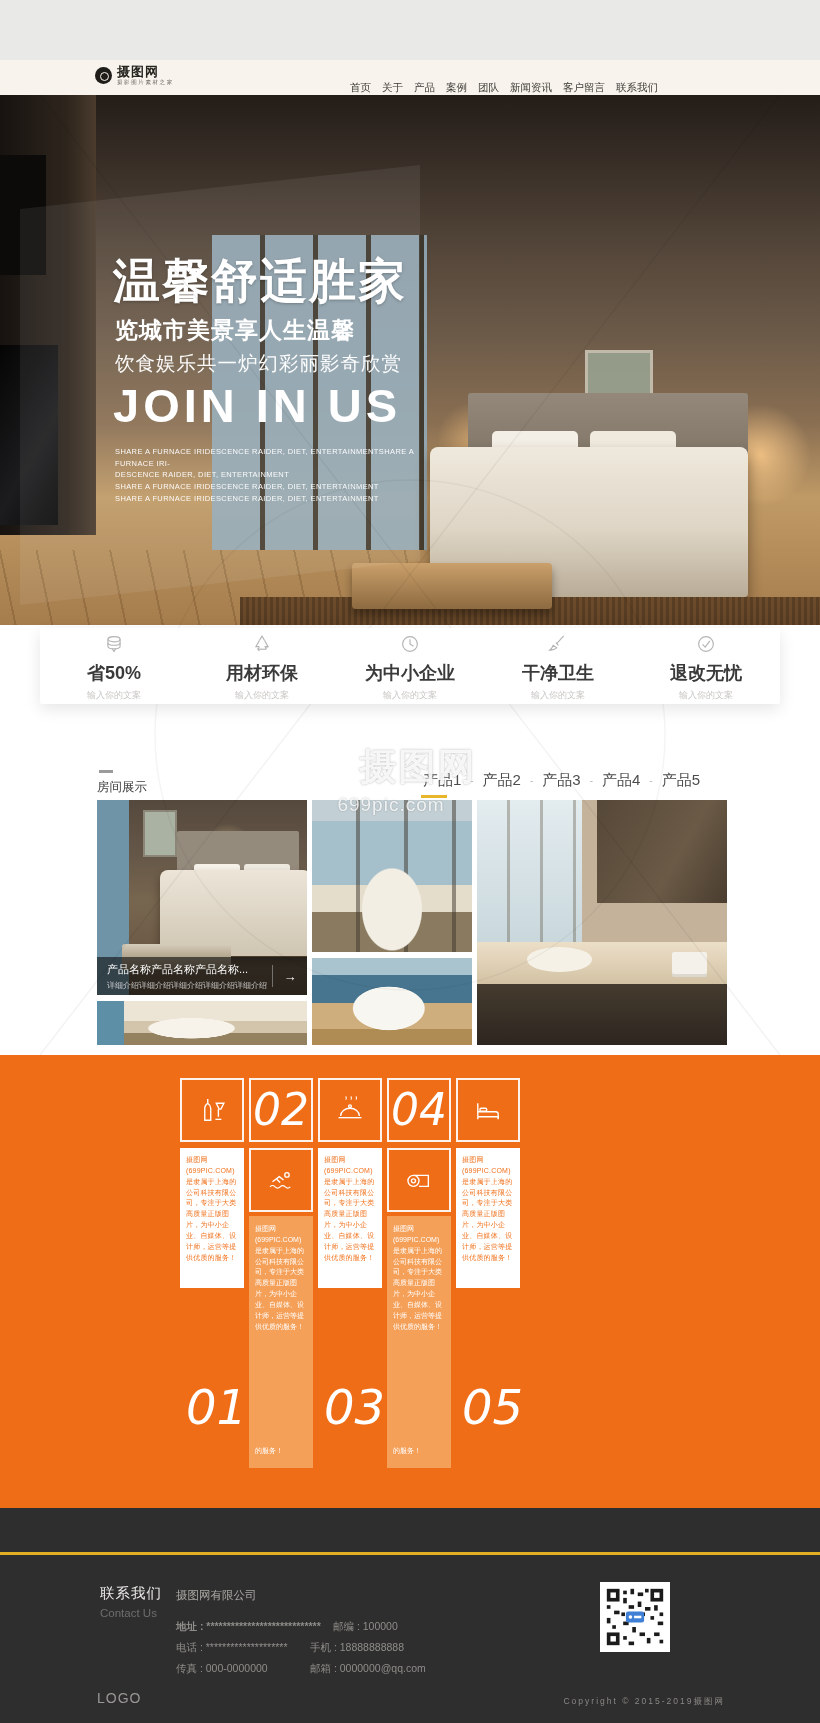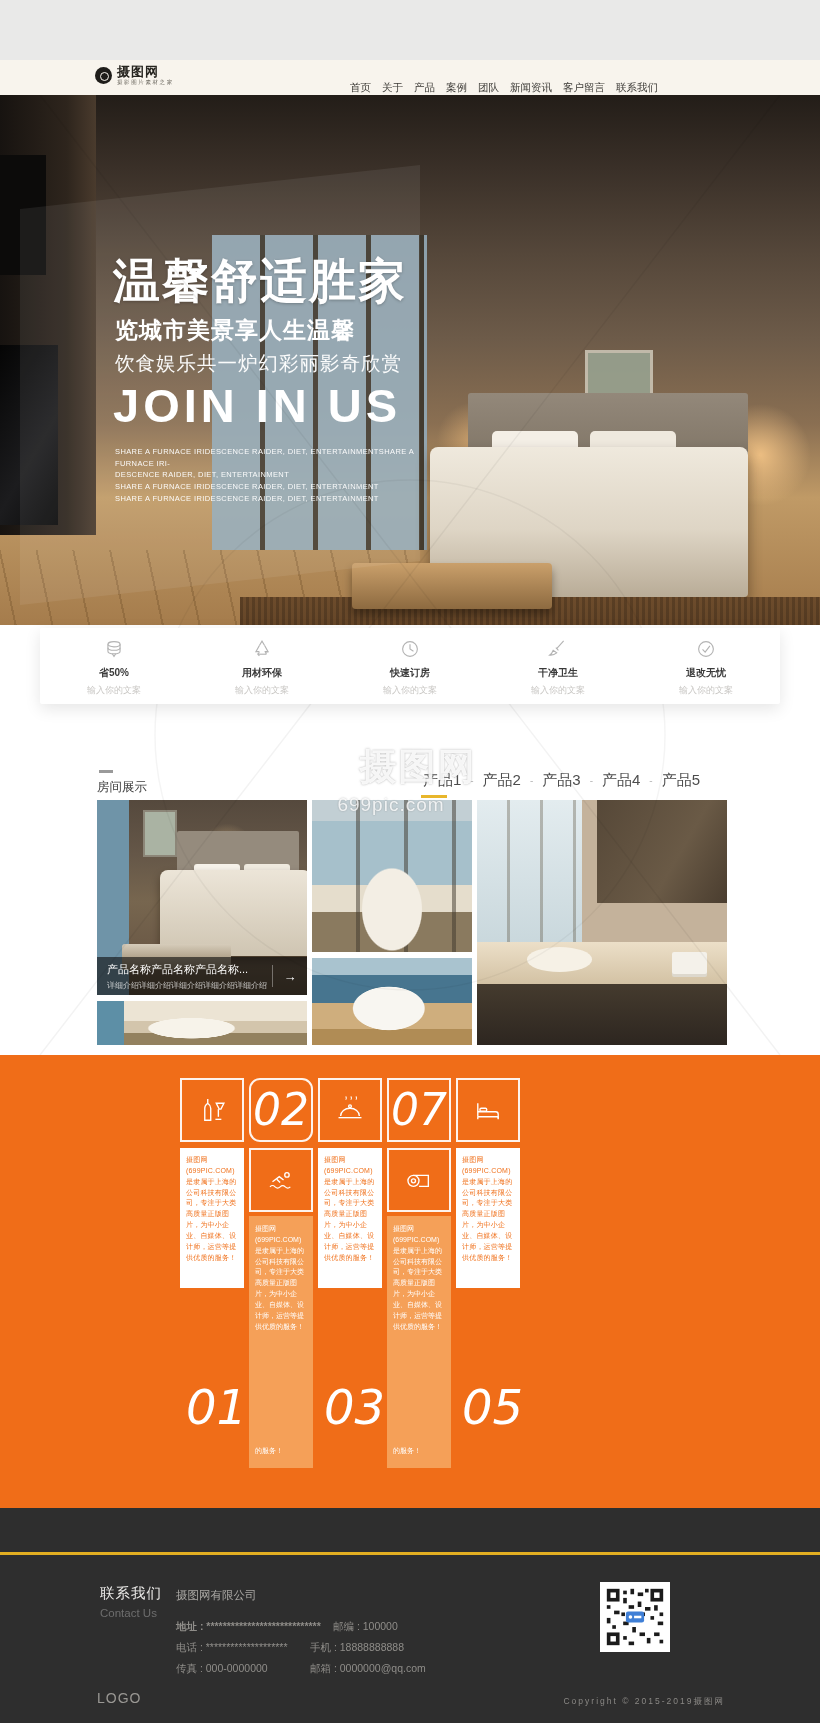--- a/index.html
+++ b/index.html
@@ -51,21 +51,21 @@
   
   .wm-lines{left:0;top:95px;width:820px;height:960px;z-index:6;pointer-events:none;}
   .wm-center{left:296px;top:742px;width:190px;z-index:7;pointer-events:none;color:rgba(255,255,255,.88);text-shadow:0 0 2px rgba(110,110,110,.55);text-align:center;}
   .wm-row{display:flex;align-items:center;justify-content:center;gap:8px;}
   .wm-brand{font-size:37px;font-weight:bold;letter-spacing:2px;}
   .wm-domain{font-size:19px;letter-spacing:1px;margin-top:2px;opacity:.9;}
 
   
   .fcard{left:40px;top:628px;width:740px;height:76px;background:#fff;border-radius:2px;box-shadow:0 5px 16px rgba(0,0,0,.10);display:flex;z-index:8;}
   .f-item{flex:1;display:flex;flex-direction:column;align-items:center;justify-content:center;gap:4px;}
-  .f-title{font-size:10px;font-weight:bold;color:#3a3a3a;}
+  .f-title{font-size:18px;font-weight:bold;color:#3a3a3a;}
   .f-sub{font-size:9px;color:#c9c7c4;}
   .f-icon svg{display:block;}
 
   
   .rs-title{left:97px;top:733px;font-size:26px;font-weight:bold;color:#222;letter-spacing:1px;}
   .rs-dash{left:99px;top:770px;width:14px;height:3px;background:#9a9a9a;}
   .rs-sub{left:97px;top:779px;font-size:12.5px;color:#3e3e3e;}
   .rs-tabs{right:120px;top:771px;display:flex;align-items:center;gap:9px;}
   .rs-tab{position:relative;font-size:15px;color:#4c4c4c;cursor:pointer;}
   .rs-tab.active::after{content:"";position:absolute;left:-2px;bottom:-8px;width:26px;height:3px;background:#e8b62b;}
@@ -208,21 +208,21 @@
       <span class="f-title">用材环保</span>
       <span class="f-sub">输入你的文案</span>
     </div>
     <div class="f-item">
       <span class="f-icon">
         <svg width="26" height="26" viewBox="0 0 30 30" fill="none" stroke="#b3b3b3" stroke-width="1.3">
           <circle cx="15" cy="15" r="8.5"></circle>
             <path d="M15 9.5 V15 l4 2.5"></path>
         </svg>
       </span>
-      <span class="f-title">快速订房</span>
+      <span class="f-title">为中小企业</span>
       <span class="f-sub">输入你的文案</span>
     </div>
     <div class="f-item">
       <span class="f-icon">
         <svg width="26" height="26" viewBox="0 0 30 30" fill="none" stroke="#b3b3b3" stroke-width="1.3">
           <path d="M21.5 5.5 l-8 9"></path>
             <path d="M12.5 13.5 l3 3"></path>
             <path d="M9.5 16.5 q-1.5 4 -4 5.5 q4.5 0.5 8 -2.5 z"></path>
         </svg>
       </span>
@@ -298,33 +298,33 @@
   <div class="abs promo">
 
     <div class="p-box" style="left:180px;top:23px;">
       <svg width="34" height="34" viewBox="0 0 40 40" fill="none" stroke="#fff" stroke-width="1.6">
         <path d="M15 7 v5 c-2.5 1.8 -3.5 3.5 -3.5 6 V32 h7 V18 c0 -2.5 -1 -4.2 -3.5 -6 V7 z"></path>
         <path d="M25 12 h9 l-3.5 7 h-2 z"></path>
           <path d="M27.5 19 v9"></path>
           <path d="M24 31 h7"></path>
       </svg>
     </div>
-    <div class="p-box" style="left:249px;top:23px;border-radius:11px;">
+    <div class="p-box" style="left:249px;top:23px;">
       <span class="p-num">02</span>
     </div>
     <div class="p-box" style="left:318px;top:23px;">
       <svg width="34" height="34" viewBox="0 0 40 40" fill="none" stroke="#fff" stroke-width="1.6">
         <path d="M9 27 a11 9 0 0 1 22 0"></path>
           <path d="M6.5 29 h27"></path>
           <circle cx="20" cy="15.5" r="1.6"></circle>
         <path d="M15 8 q1.5 -2 0 -4 M21 8 q1.5 -2 0 -4 M27 8 q1.5 -2 0 -4" stroke-width="1.2"></path>
       </svg>
     </div>
     <div class="p-box" style="left:387px;top:23px;">
-      <span class="p-num">07</span>
+      <span class="p-num">04</span>
     </div>
     <div class="p-box" style="left:456px;top:23px;">
       <svg width="34" height="34" viewBox="0 0 40 40" fill="none" stroke="#fff" stroke-width="1.6">
         <path d="M8 12 v16"></path>
           <path d="M8 22 h21 a3 3 0 0 1 3 3 v5"></path>
           <path d="M8 28 h24 M32 28 v3 M8 28 v3"></path>
         <rect x="10.5" y="18" width="8" height="3.5" rx="1.5"></rect>
       </svg>
     </div>
 

